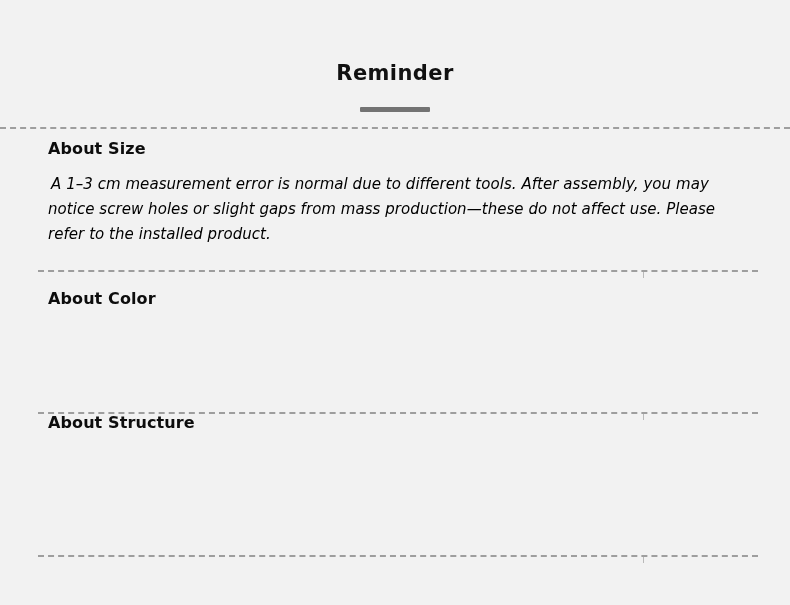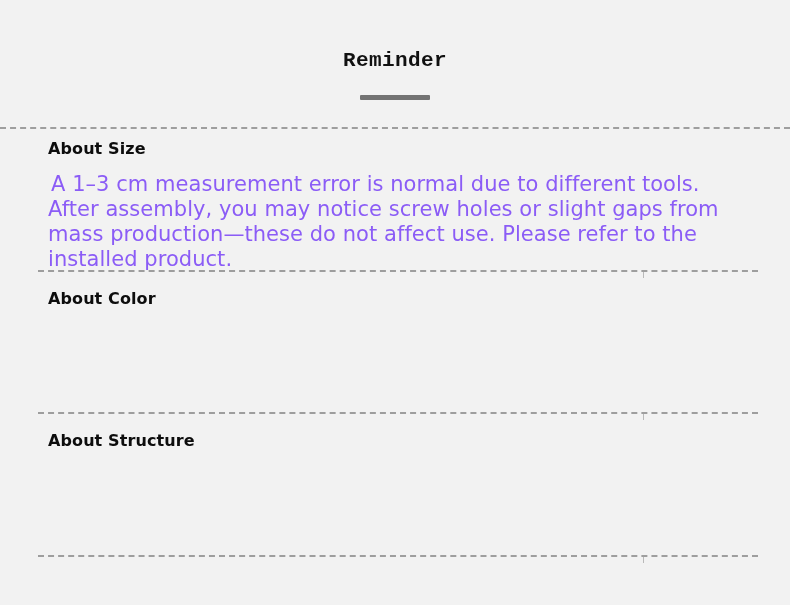--- a/index.html
+++ b/index.html
@@ -19,25 +19,24 @@
   .page {
     position: relative;
     width: 790px;
     height: 605px;
     box-sizing: border-box;
   }
 
   
   .title-block {
     position: absolute;
-    top: 48px;
+    top: 60px;
     left: 0;
     width: 790px;
     text-align: center;
-    font-family: Liberation Mono, monospace;
   }
   .title-text {
     font-size: 21px;
     font-weight: bold;
     letter-spacing: 0.4px;
     color: #111111;
     line-height: 26px;
     display: block;
   }
   .title-rule {
@@ -81,35 +80,36 @@
   }
   .section-heading {
     font-size: 16px;
     font-weight: bold;
     color: #0d0d0d;
     line-height: 22px;
     margin: 0;
     letter-spacing: 0.1px;
   }
   .section-body {
-    font-size: 21px;
+    font-size: 15px;
     font-weight: normal;
-    color: #8b5cf6;
+    color: #000000;
     line-height: 25px;
     margin: 12px 0 0 0;
     letter-spacing: 0.05px;
+    font-style: italic;
   }
   .section-body.indent {
     text-indent: 3px;
   }
 
   
   #section-size    { top: 138px; }
   #section-color   { top: 288px; }
-  #section-structure { top: 430px; }
+  #section-structure { top: 412px; }
 
   #section-size .section-body { padding-right: 12px; }
   #section-color .section-body { padding-right: 50px; margin-left: -3px; }
   #section-structure .section-body { padding-right: 70px; }
 </style>
 </head>
 <body>
 
 <div class="page">
 

